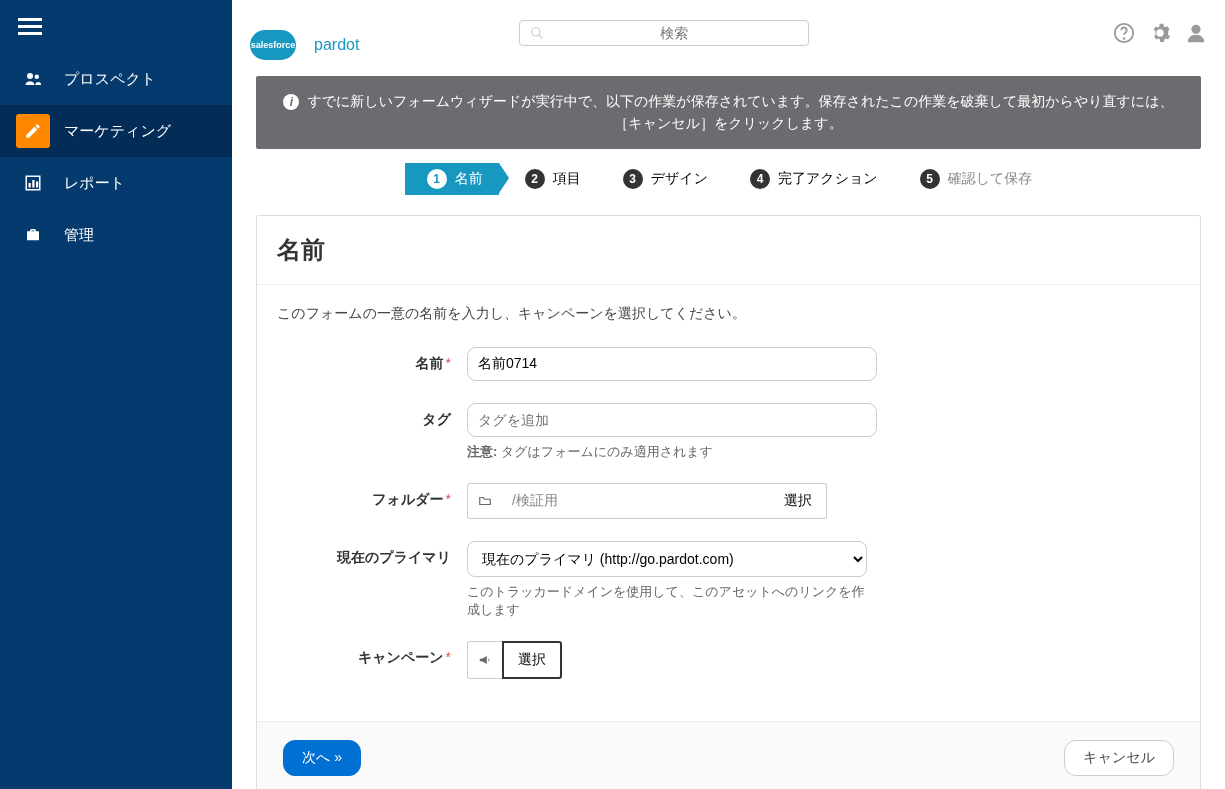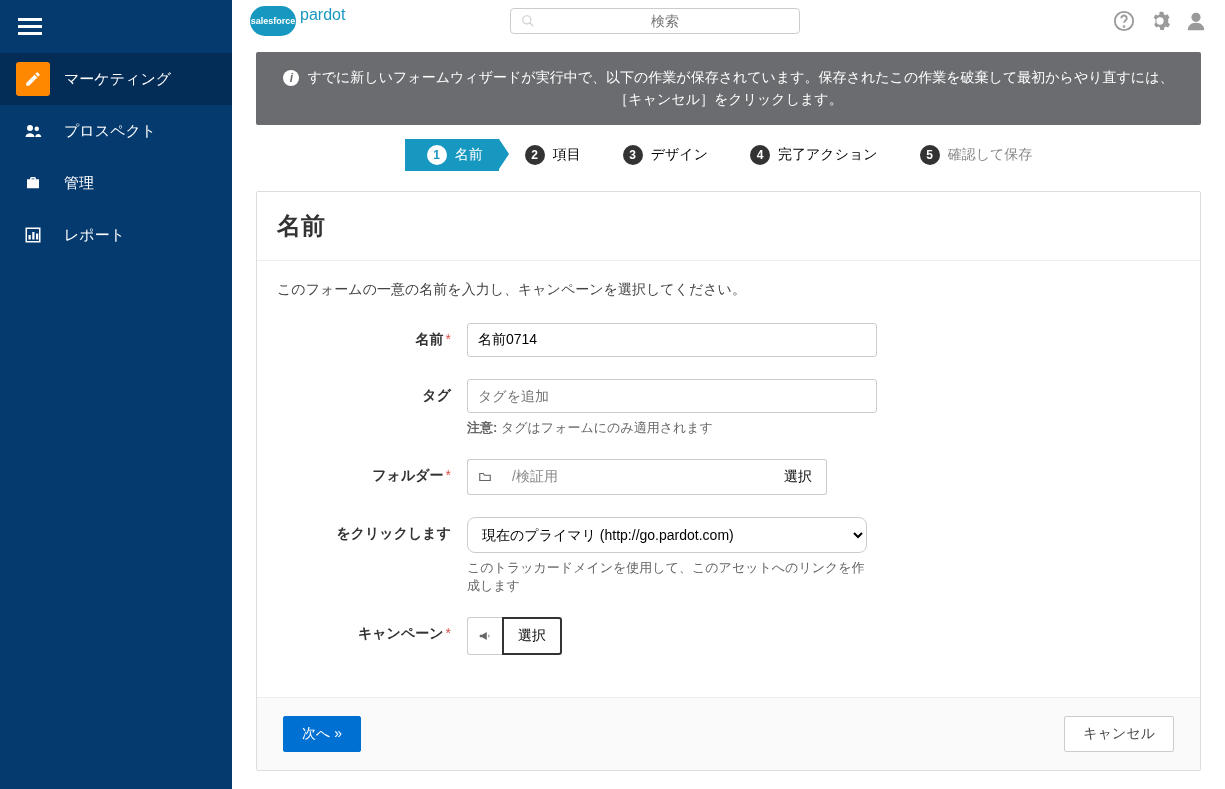--- a/index.html
+++ b/index.html
@@ -9,21 +9,21 @@
 .sidebar { width: 232px; background: #053a6e; color: #fff; flex-shrink: 0; }
 .hamburger { padding: 14px 18px; cursor: pointer; }
 .hamburger div { width: 24px; height: 3px; background: #fff; margin: 4px 0; }
 .nav-item { display: flex; align-items: center; padding: 0 16px; height: 52px; cursor: pointer; color: #fff; font-size: 15px; }
 .nav-item.active { background: #032d56; }
 .nav-icon { width: 34px; height: 34px; display: flex; align-items: center; justify-content: center; margin-right: 14px; font-size: 16px; }
 .nav-item.active .nav-icon { background: #ff8800; border-radius: 3px; color: #fff; }
 
 .main { flex: 1; display: flex; flex-direction: column; background: #fff; overflow: auto; }
 .topbar { display: flex; align-items: center; padding: 6px 18px; gap: 16px; }
-.logo { display: flex; align-items: flex-start; gap: 4px; }
+.logo { display: flex; align-items: center; gap: 18px; margin-top: 24px; }
 .logo-cloud { width: 46px; height: 30px; background: #1798c1; border-radius: 15px; position: relative; display:flex; align-items:center; justify-content:center; color:#fff; font-size:9px; font-weight:bold; }
 .logo-cloud::before { content:""; position:absolute; left:6px; top:4px; width:16px; height:16px; background:#1798c1; border-radius:50%; }
 .logo-cloud::after { content:""; position:absolute; right:8px; top:2px; width:18px; height:18px; background:#1798c1; border-radius:50%; }
 .logo-cloud span { position: relative; z-index: 1; }
 .logo-text { color: #1798c1; font-size: 16px; font-weight: 400; }
 .search-wrap { flex: 0 0 auto; margin: 0 auto; width: 290px; }
 .search-box { display:flex; align-items:center; border:1px solid #ccc; border-radius:4px; padding:4px 10px; background:#fff; }
 .search-box svg { margin-right:6px; opacity:.4; }
 .search-box input { border:none; outline:none; flex:1; font-size:14px;text-align:center; }
 .top-icons { display:flex; gap:14px; color:#888; font-size:20px; margin-left:auto; }
@@ -46,84 +46,84 @@
 .panel { border:1px solid #ddd; border-radius:2px; }
 .panel-head { padding:18px 20px; border-bottom:1px solid #eee; }
 .panel-head h1 { font-size:24px; font-weight:bold; color:#333; }
 .panel-body { padding:20px; }
 .intro { margin-bottom:24px; font-size:14px; color:#444; }
 
 .form-row { display:flex; align-items:flex-start; margin-bottom:22px; }
 .form-label { width:190px; text-align:right; padding-right:16px; padding-top:8px; font-weight:bold; color:#333; font-size:14px; }
 .req::after { content:"*"; color:#d9534f; margin-left:2px; font-weight:normal; }
 .form-control-wrap { flex:0 0 410px; }
-.text-input { width:100%; padding:8px 10px; border:1px solid #ccc; border-radius:3px; font-size:14px; }
+.text-input { width:100%; padding:8px 10px; border:1px solid #ccc; border-radius:9px; font-size:14px; }
 .help-text { font-size:13px; color:#666; margin-top:6px; }
 
 .input-group { display:flex; width:100%; }
 .input-group .addon { border:1px solid #ccc; padding:8px 10px; background:#fff; display:flex; align-items:center; color:#666; }
 .input-group .addon:first-child { border-right:none; border-radius:3px 0 0 3px; }
 .input-group input { flex:1; border:1px solid #ccc; border-left:none; border-right:none; padding:8px 10px; outline:none; font-size:14px; }
 .input-group .btn-addon { border:1px solid #ccc; border-left:none; padding:8px 14px; background:#fff; cursor:pointer; border-radius:0 3px 3px 0; font-size:14px; }
 .input-group.focused .btn-addon { border:2px solid #333; }
 
 .select { width:100%; padding:8px 10px; border:1px solid #ccc; border-radius:8px; font-size:14px; background:#fff; }
 
 .panel-foot { display:flex; justify-content:space-between; padding:18px 26px; border-top:1px solid #eee; background:#fafafa; }
-.btn { padding:8px 18px; border-radius:2px; font-size:14px; cursor:pointer; border:1px solid transparent; }
+.btn { padding:8px 18px; border-radius:12px; font-size:14px; cursor:pointer; border:1px solid transparent; }
 .btn-primary { background:#0070d2; color:#fff; border-color:#0070d2; }
 .btn-default { background:#fff; color:#444; border-color:#ccc; }
 </style>
 </head>
 <body>
 
 <div class="app">
   <div class="sidebar">
     <div class="hamburger">
       <div></div>
         <div></div>
         <div></div>
     </div>
     <div id="nav">
-        <div class="nav-item active">
-          <span class="nav-icon">
-            <svg width="18" height="18" viewBox="0 0 24 24" fill="#fff">
-              <path d="M3 17.25V21h3.75L17.81 9.94l-3.75-3.75L3 17.25zM20.71 7.04a1 1 0 0 0 0-1.41l-2.34-2.34a1 1 0 0 0-1.41 0l-1.83 1.83 3.75 3.75 1.83-1.83z"></path>
-            </svg>
-          </span>
-          <span>マーケティング</span>
-        </div>
         <div class="nav-item">
           <span class="nav-icon">
             <svg width="18" height="18" viewBox="0 0 24 24" fill="#fff">
               <circle cx="8" cy="8" r="4"></circle>
               <circle cx="17" cy="9" r="3"></circle>
               <path d="M2 20c0-3 3-5 6-5s6 2 6 5H2zm13 0c0-2 1.5-4 4-4s4 2 4 4h-8z"></path>
             </svg>
           </span>
           <span>プロスペクト</span>
         </div>
-        <div class="nav-item">
-          <span class="nav-icon">
-            <svg width="18" height="18" viewBox="0 0 24 24" fill="#fff">
-              <path d="M10 4h4a2 2 0 0 1 2 2v1h4v12H4V7h4V6a2 2 0 0 1 2-2zm0 3h4V6h-4v1z"></path>
-            </svg>
-          </span>
-          <span>管理</span>
+        <div class="nav-item active">
+          <span class="nav-icon">
+            <svg width="18" height="18" viewBox="0 0 24 24" fill="#fff">
+              <path d="M3 17.25V21h3.75L17.81 9.94l-3.75-3.75L3 17.25zM20.71 7.04a1 1 0 0 0 0-1.41l-2.34-2.34a1 1 0 0 0-1.41 0l-1.83 1.83 3.75 3.75 1.83-1.83z"></path>
+            </svg>
+          </span>
+          <span>マーケティング</span>
         </div>
         <div class="nav-item">
           <span class="nav-icon">
             <svg width="18" height="18" viewBox="0 0 24 24" fill="#fff">
               <rect x="3" y="3" width="18" height="18" fill="none" stroke="#fff" stroke-width="2"></rect>
               <rect x="6" y="12" width="3" height="6"></rect>
               <rect x="11" y="8" width="3" height="10"></rect>
               <rect x="16" y="10" width="3" height="8"></rect>
             </svg>
           </span>
           <span>レポート</span>
+        </div>
+        <div class="nav-item">
+          <span class="nav-icon">
+            <svg width="18" height="18" viewBox="0 0 24 24" fill="#fff">
+              <path d="M10 4h4a2 2 0 0 1 2 2v1h4v12H4V7h4V6a2 2 0 0 1 2-2zm0 3h4V6h-4v1z"></path>
+            </svg>
+          </span>
+          <span>管理</span>
         </div>
       </div>
   </div>
 
   <div class="main">
     <div class="topbar">
       <div class="logo">
         <div class="logo-cloud">
             <span>salesforce</span>
           </div>
@@ -214,21 +214,21 @@
                       <path d="M3 6h6l2 3h10v9H3z"></path>
                     </svg>
                 </span>
                 <input type="text" readonly="" style="color: rgb(136, 136, 136);" value="/検証用">
                 <button class="btn-addon">選択</button>
               </div>
             </div>
           </div>
 
           <div class="form-row">
-            <div class="form-label">をクリックします</div>
+            <div class="form-label">現在のプライマリ</div>
             <div class="form-control-wrap" style="flex-basis:400px;">
               <select class="select">
                 <option>現在のプライマリ (http://go.pardot.com)</option>
               </select>
               <div class="help-text">このトラッカードメインを使用して、このアセットへのリンクを作成します</div>
             </div>
           </div>
 
           <div class="form-row">
             <div class="form-label req">キャンペーン</div>

